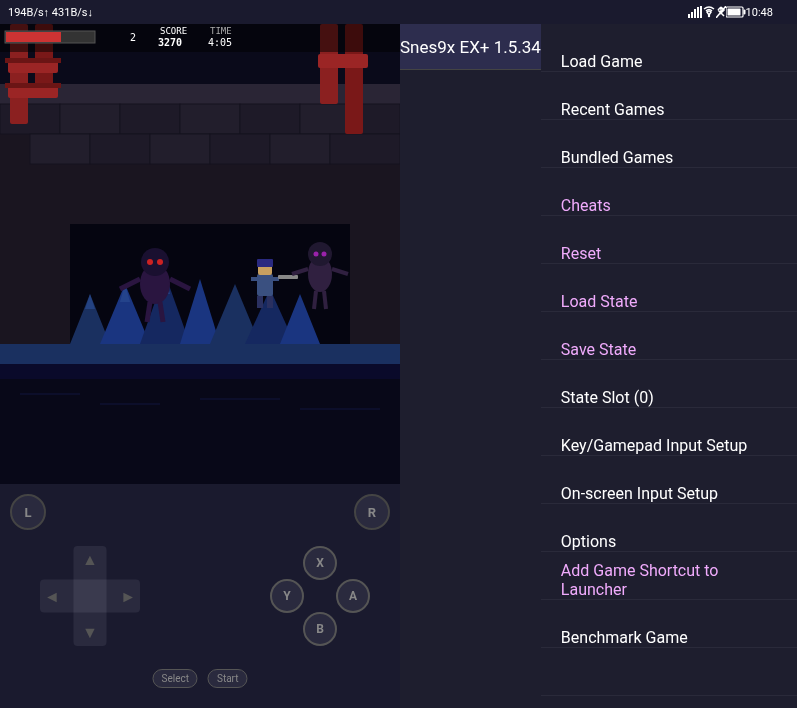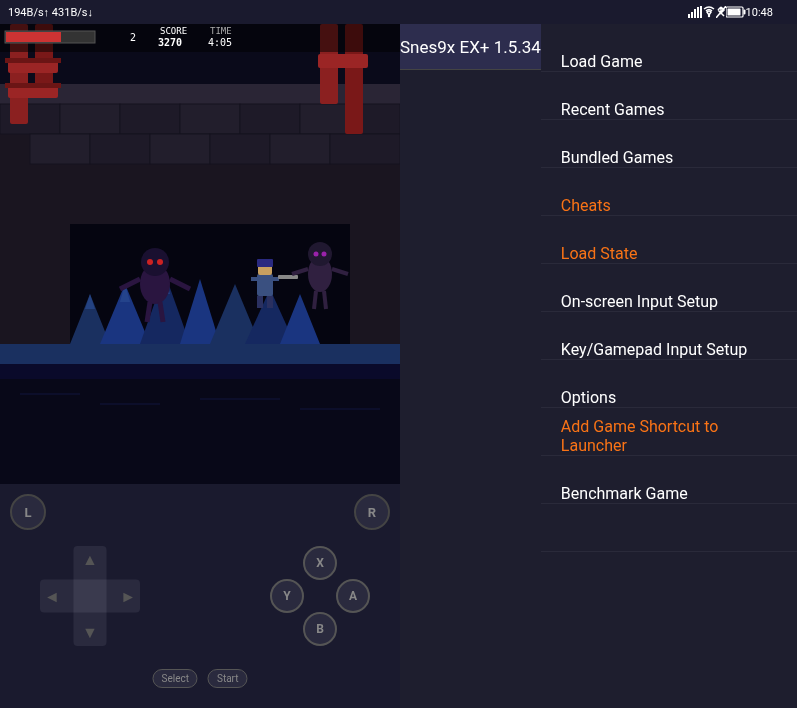--- a/index.html
+++ b/index.html
@@ -253,21 +253,21 @@
 
     .menu-item-text {
       font-size: 16px;
     }
 
     .menu-item.active-color .menu-item-text {
       color: #ffffff;
     }
 
     .menu-item.dimmed-color .menu-item-text {
-      color: #f97316;
+      color: #f0abfc;
       margin-top: 11px;
     }
 
     
     .game-svg {
       width: 100%;
       height: 100%;
       position: absolute;
       top: 0;
       left: 0;
@@ -493,27 +493,36 @@
         <div class="menu-item active-color">
           <span class="menu-item-text">Recent Games</span>
         </div>
         <div class="menu-item active-color">
           <span class="menu-item-text">Bundled Games</span>
         </div>
         <div class="menu-item dimmed-color">
           <span class="menu-item-text">Cheats</span>
         </div>
         <div class="menu-item dimmed-color">
+          <span class="menu-item-text">Reset</span>
+        </div>
+        <div class="menu-item dimmed-color">
           <span class="menu-item-text">Load State</span>
         </div>
+        <div class="menu-item dimmed-color">
+          <span class="menu-item-text">Save State</span>
+        </div>
+        <div class="menu-item active-color">
+          <span class="menu-item-text">State Slot (0)</span>
+        </div>
+        <div class="menu-item active-color">
+          <span class="menu-item-text">Key/Gamepad Input Setup</span>
+        </div>
         <div class="menu-item active-color">
           <span class="menu-item-text">On-screen Input Setup</span>
-        </div>
-        <div class="menu-item active-color">
-          <span class="menu-item-text">Key/Gamepad Input Setup</span>
         </div>
         <div class="menu-item active-color">
           <span class="menu-item-text">Options</span>
         </div>
         <div class="menu-item dimmed-color">
           <span class="menu-item-text">Add Game Shortcut to Launcher</span>
         </div>
         <div class="menu-item active-color">
           <span class="menu-item-text">Benchmark Game</span>
         </div>

